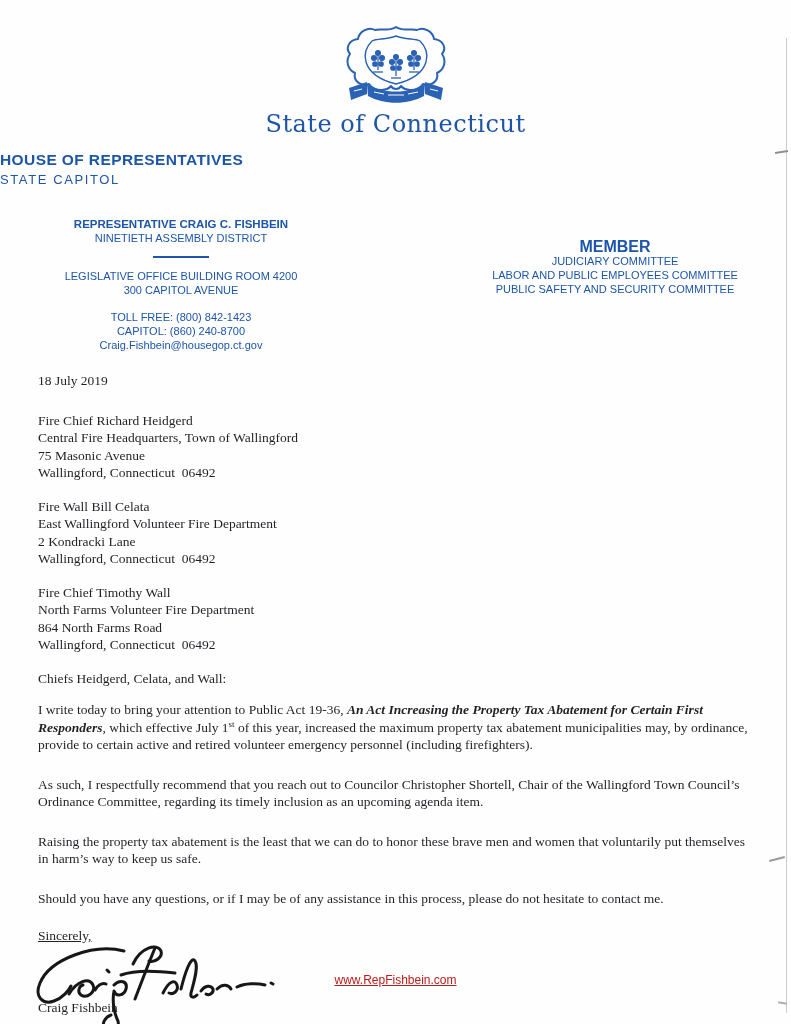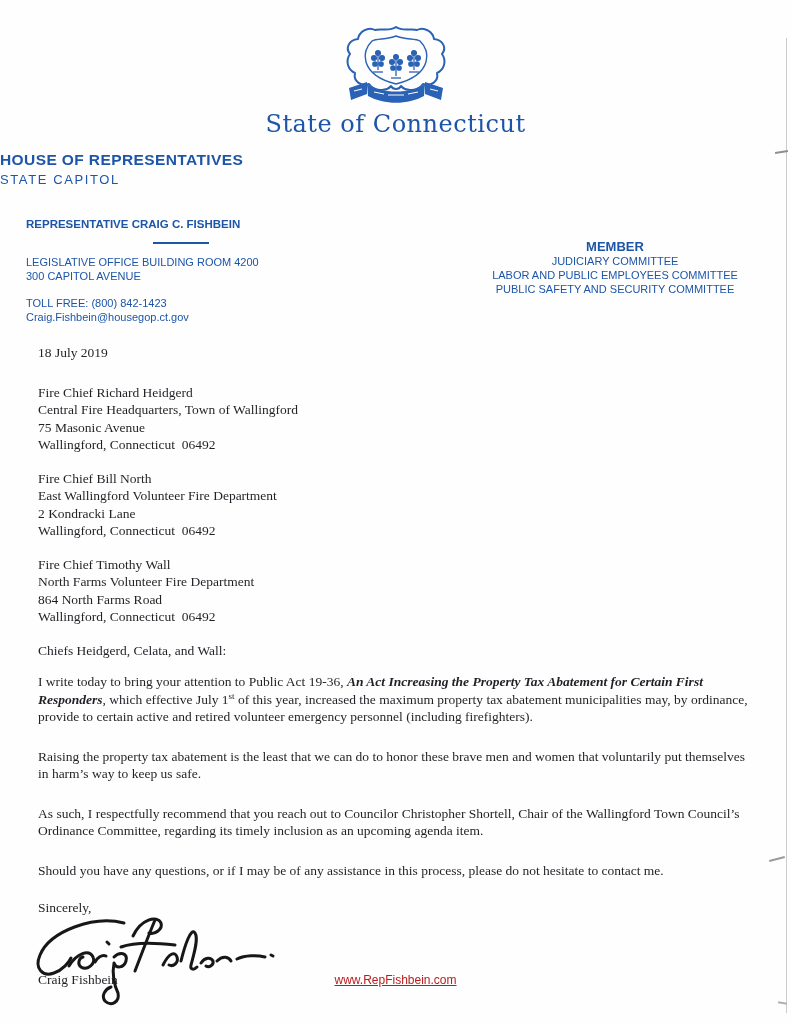--- a/index.html
+++ b/index.html
@@ -11,41 +11,41 @@
   
   .seal-wrap { margin:24px auto 0 auto; width:112px; height:84px; text-align:center; }
   .state-title {
     text-align:center; margin-top:2px;
     font-family:"DejaVu Serif", serif; font-weight:400; font-style:normal;
     font-size:24px; letter-spacing:0.5px; color:#1d55a8;
   }
   .org1 { text-align:left; margin-top:13px; font-weight:700; font-size:15.5px; letter-spacing:0.4px; }
   .org2 { text-align:left; margin-top:3px; font-size:13px; letter-spacing:1.6px; }
   .lh-cols { display:flex; justify-content:space-between; padding:0 26px; margin-top:30px; }
-  .lh-left  { width:310px; text-align:left; }
+  .lh-left  { width:310px; text-align:center; }
   .lh-right { width:300px; text-align:center; padding-top:23px; }
   .lh-name  { font-weight:700; font-size:11.5px; line-height:14px; }
   .lh-line  { font-size:11px; line-height:14px; }
   .rule { width:56px; border:0; border-top:2px solid #1d55a8; margin:11px auto 11px auto; }
   .lh-gap { height:13px; }
-  .member-title { font-weight:700; font-size:13px; line-height:14px; }
+  .member-title { font-weight:700; font-size:16px; line-height:14px; }
   
   .body {
     margin:20px 36px 0 38px; color:#1f2125;
     font-family:"Liberation Serif", serif; font-size:13.5px; line-height:17.5px;
   }
   .date { margin-bottom:22px; }
   .recipient { margin-bottom:16px; }
   .salutation { }
   .para { margin:14px 0 8px 0; }
   .para.gap { margin-top:22px; }
   .b  { font-weight:400; }
   .bi { font-weight:700; font-style:italic; }
   sup { font-size:9px; line-height:0; }
-  .closing { margin-top:20px; }
+  .closing { margin-top:20px;text-decoration:underline; }
   
   .sig-block { position:relative; height:76px; margin-top:2px; }
   .sig-svg { position:absolute; left:-6px; top:-6px; }
   .typed-name { position:absolute; left:0; top:52px; color:#1f2125; }
   
   .footer-link {
     position:absolute; left:0; right:0; top:973px; text-align:center;
     font-size:12px; color:#b91c1c; text-decoration:underline;
     font-family:"Liberation Sans", sans-serif;
   }
@@ -113,25 +113,27 @@
     </svg>
   </div>
 
   <div class="state-title">State of Connecticut</div>
   <div class="org1">HOUSE OF REPRESENTATIVES</div>
   <div class="org2">STATE CAPITOL</div>
 
   <div class="lh-cols">
     <div class="lh-left">
       <div class="lh-name">REPRESENTATIVE CRAIG C. FISHBEIN</div>
+      <div class="lh-line">NINETIETH ASSEMBLY DISTRICT</div>
       <hr class="rule">
       <div class="lh-line">LEGISLATIVE OFFICE BUILDING ROOM 4200</div>
       <div class="lh-line">300 CAPITOL AVENUE</div>
       <div class="lh-gap"></div>
       <div class="lh-line">TOLL FREE: (800) 842-1423</div>
+      <div class="lh-line">CAPITOL: (860) 240-8700</div>
       <div class="lh-line">Craig.Fishbein@housegop.ct.gov</div>
     </div>
     <div class="lh-right">
       <div class="member-title">MEMBER</div>
       <div class="lh-line">JUDICIARY COMMITTEE</div>
       <div class="lh-line">LABOR AND PUBLIC EMPLOYEES COMMITTEE</div>
       <div class="lh-line">PUBLIC SAFETY AND SECURITY COMMITTEE</div>
     </div>
   </div>
 
@@ -139,39 +141,39 @@
     <div class="date">18 July 2019</div>
 
     <div class="recipient">
       <div>Fire Chief Richard Heidgerd</div>
       <div>Central Fire Headquarters, Town of Wallingford</div>
       <div>75 Masonic Avenue</div>
       <div>Wallingford, Connecticut&nbsp;&nbsp;06492</div>
     </div>
 
     <div class="recipient">
-      <div>Fire Chief Bill North</div>
+      <div>Fire Wall Bill Celata</div>
       <div>East Wallingford Volunteer Fire Department</div>
       <div>2 Kondracki Lane</div>
       <div>Wallingford, Connecticut&nbsp;&nbsp;06492</div>
     </div>
 
     <div class="recipient">
       <div>Fire Chief Timothy Wall</div>
       <div>North Farms Volunteer Fire Department</div>
       <div>864 North Farms Road</div>
       <div>Wallingford, Connecticut&nbsp;&nbsp;06492</div>
     </div>
 
     <div class="salutation">Chiefs Heidgerd, Celata, and Wall:</div>
 
     <p class="para"><span>I write today to bring your attention to </span><span class="b">Public Act 19-36, </span><span class="bi">An Act Increasing the Property Tax Abatement for Certain First Responders</span><span>, which effective July 1</span><sup>st</sup><span> of this year, increased the maximum property tax abatement municipalities may, by ordinance, provide to certain active and retired volunteer emergency personnel (including firefighters).</span></p>
 
+    <p class="para gap">As such, I respectfully recommend that you reach out to Councilor Christopher Shortell, Chair of the Wallingford Town Council’s Ordinance Committee, regarding its timely inclusion as an upcoming agenda item.</p>
     <p class="para gap">Raising the property tax abatement is the least that we can do to honor these brave men and women that voluntarily put themselves in harm’s way to keep us safe.</p>
-    <p class="para gap">As such, I respectfully recommend that you reach out to Councilor Christopher Shortell, Chair of the Wallingford Town Council’s Ordinance Committee, regarding its timely inclusion as an upcoming agenda item.</p>
     <p class="para gap">Should you have any questions, or if I may be of any assistance in this process, please do not hesitate to contact me.</p>
 
     <div class="closing">Sincerely,</div>
 
     <div class="sig-block">
       <svg class="sig-svg" width="250" height="96" viewBox="0 0 250 96">
         <g fill="none" stroke="#171717" stroke-width="3" stroke-linecap="round" stroke-linejoin="round">
           <path d="M92 10 C62 2 18 18 8 42 C2 56 11 64 22 60 C31 57 37 49 39 45"></path>
           <path d="M37 53 C45 40 57 36 61 44 C64 51 55 58 49 54 C45 51 47 45 51 44"></path>
           <path d="M63 49 C65 45 70 41 74 43"></path>

